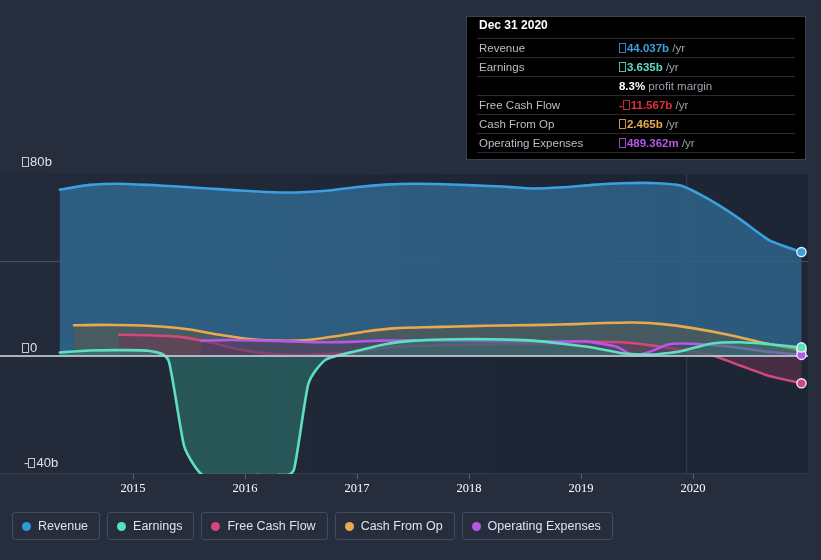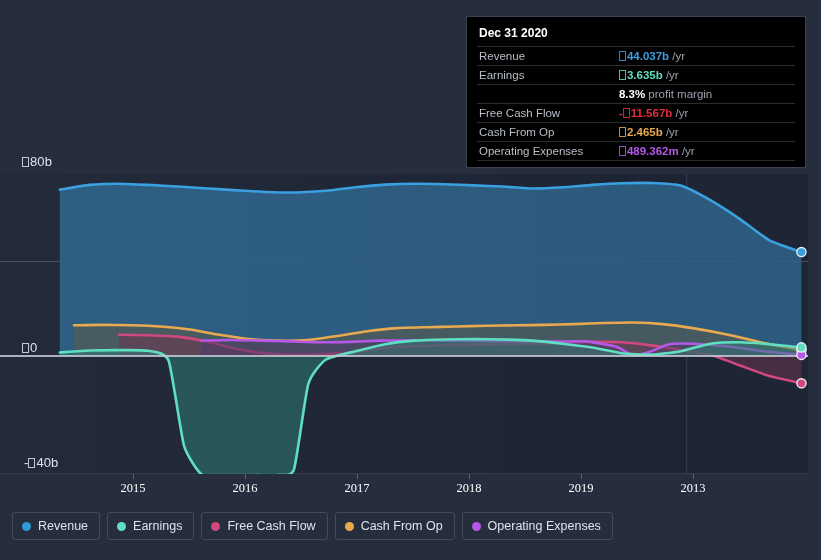--- a/index.html
+++ b/index.html
@@ -29,21 +29,21 @@
   .missing-glyph{
     display:inline-block; width:7px; height:10px;
     border:1px solid currentColor; vertical-align:-1px;
     margin-right:1px; opacity:.85;
   }
 
   
   .tooltip {
     position:absolute; left:466px; top:16px; width:340px;
     background:#000; border:1px solid #3b4252;
-    padding:8px 10px 6px 10px;
+    padding:0 10px 6px 10px;
     font-size:11.5px; color:#c2c7d0;
   }
   .tt-title { color:#fff; font-weight:bold; font-size:12px; padding:1px 2px 6px 2px; }
   .tt-table { width:100%; border-collapse:collapse; }
   .tt-table td { padding:3px 2px 3px 2px; vertical-align:middle; }
   .tt-row { border-top:1px solid #2c2c2c; }
   .tt-label { color:#b9bec7; width:44%; }
   .tt-val { color:#c2c7d0; }
   .tt-val b { font-weight:bold; }
   .tt-unit { color:#9aa0ab; }
@@ -138,21 +138,21 @@
       <div class="ylab" style="top: 154px; left: 22px;"><span class="missing-glyph"></span><span>80b</span></div>
       <div class="ylab" style="top: 340px; left: 22px;"><span class="missing-glyph"></span><span>0</span></div>
       <div class="ylab" style="top: 455px; left: 24px;">-<span class="missing-glyph"></span><span>40b</span></div>
     </div>
   <div id="xlabs">
       <div class="xlab" style="left: 133px; top: 481px;">2015</div>
       <div class="xlab" style="left: 245px; top: 481px; text-align: center;">2016</div>
       <div class="xlab" style="left: 357px; top: 481px;">2017</div>
       <div class="xlab" style="left: 469px; top: 481px;">2018</div>
       <div class="xlab" style="left: 581px; top: 481px;">2019</div>
-      <div class="xlab" style="left: 693px; top: 481px;">2013</div>
+      <div class="xlab" style="left: 693px; top: 481px;">2020</div>
       <div style="position: absolute; width: 1px; height: 5px; background: rgb(90, 99, 119); left: 133px; top: 474px;"></div>
       <div style="position: absolute; width: 1px; height: 5px; background: rgb(90, 99, 119); left: 245px; top: 474px;"></div>
       <div style="position: absolute; width: 1px; height: 5px; background: rgb(90, 99, 119); left: 357px; top: 474px;"></div>
       <div style="position: absolute; width: 1px; height: 5px; background: rgb(90, 99, 119); left: 469px; top: 474px;"></div>
       <div style="position: absolute; width: 1px; height: 5px; background: rgb(90, 99, 119); left: 581px; top: 474px;"></div>
       <div style="position: absolute; width: 1px; height: 5px; background: rgb(90, 99, 119); left: 693px; top: 474px;"></div>
     </div>
 
   <div class="tooltip">
     <div class="tt-title">Dec 31 2020</div>

